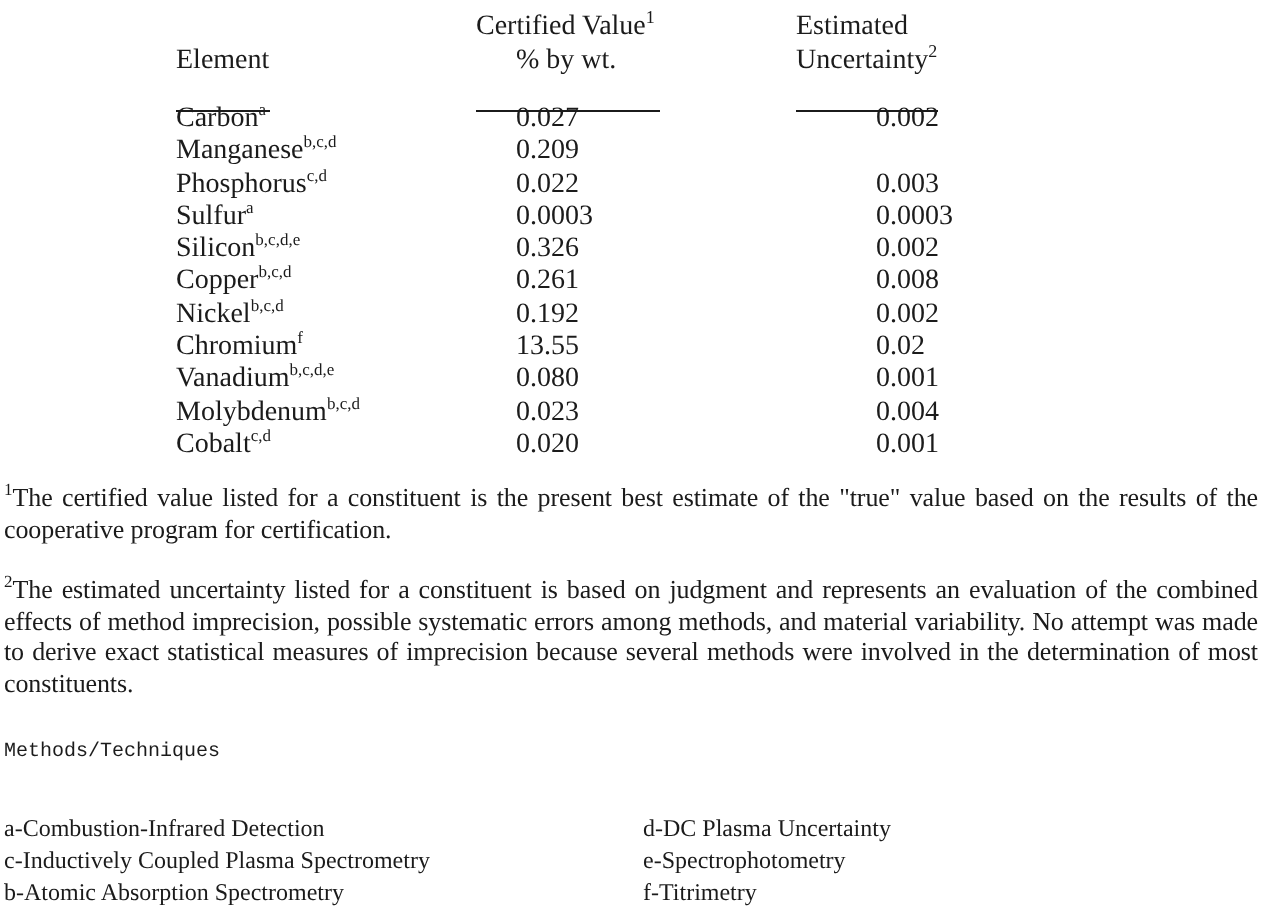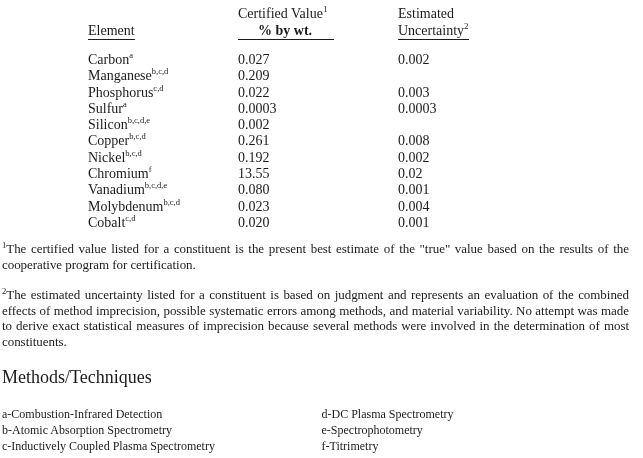--- a/index.html
+++ b/index.html
@@ -34,30 +34,30 @@
     line-height: 17px;
     margin-bottom: 13px;
   }
   .thead .col-element {
     align-self: end;
   }
   .col-element { text-align: left; }
   .col-value, .col-unc { }
   .underline {
     border-bottom: 1.2px solid #1b1b1b;
-    padding-bottom: 1px;
+    padding-bottom: 17px;
   }
   .pad-underline {
     padding-left: 20px;
     padding-right: 22px;
-    font-weight: bold;
   }
   .tbody .trow {
     font-size: 14px;
     line-height: 16.3px;
+    gap: 20px;
   }
   sup {
     font-size: 8.5px;
     line-height: 0;
     vertical-align: super;
     letter-spacing: 0;
   }
   .thead sup { font-size: 9px; }
 
   
@@ -70,22 +70,23 @@
     line-height: 15.8px;
     text-align: justify;
     letter-spacing: -0.05px;
   }
 
   
   .methods {
     margin-top: 19px;
   }
   .methods-heading {
-    font-size: 18px;
+    font-size: 10px;
     line-height: 16px;
+    font-family: Liberation Mono, monospace;
   }
   .methods-cols {
     margin-top: 21px;
     display: flex;
   }
   .methods-col {
     width: 338px;
   }
   .method-item {
     font-size: 12px;
@@ -127,20 +128,21 @@
           <div class="col-value">0.022</div>
           <div class="col-unc">0.003</div>
         </div>
         <div class="trow">
           <div class="col-element">Sulfur<sup>a</sup></div>
           <div class="col-value">0.0003</div>
           <div class="col-unc">0.0003</div>
         </div>
         <div class="trow">
           <div class="col-element">Silicon<sup>b,c,d,e</sup></div>
+          <div class="col-value">0.326</div>
           <div class="col-unc">0.002</div>
         </div>
         <div class="trow">
           <div class="col-element">Copper<sup>b,c,d</sup></div>
           <div class="col-value">0.261</div>
           <div class="col-unc">0.008</div>
         </div>
         <div class="trow">
           <div class="col-element">Nickel<sup>b,c,d</sup></div>
           <div class="col-value">0.192</div>
@@ -172,24 +174,24 @@
   <div class="footnotes">
     <p class="footnote"><sup>1</sup><span>The certified value listed for a constituent is the present best estimate of the "true" value based on the results of the cooperative program for certification.</span></p>
     <p class="footnote"><sup>2</sup><span>The estimated uncertainty listed for a constituent is based on judgment and represents an evaluation of the combined effects of method imprecision, possible systematic errors among methods, and material variability. No attempt was made to derive exact statistical measures of imprecision because several methods were involved in the determination of most constituents.</span></p>
   </div>
 
   <div class="methods">
     <div class="methods-heading">Methods/Techniques</div>
     <div class="methods-cols">
       <div class="methods-col">
           <div class="method-item">a-Combustion-Infrared Detection</div>
+          <div class="method-item">c-Inductively Coupled Plasma Spectrometry</div>
           <div class="method-item">b-Atomic Absorption Spectrometry</div>
-          <div class="method-item">c-Inductively Coupled Plasma Spectrometry</div>
         </div>
       <div class="methods-col">
-          <div class="method-item">d-DC Plasma Spectrometry</div>
+          <div class="method-item">d-DC Plasma Uncertainty</div>
           <div class="method-item">e-Spectrophotometry</div>
           <div class="method-item">f-Titrimetry</div>
         </div>
     </div>
   </div>
 
 </div>
 
 </body></html>

